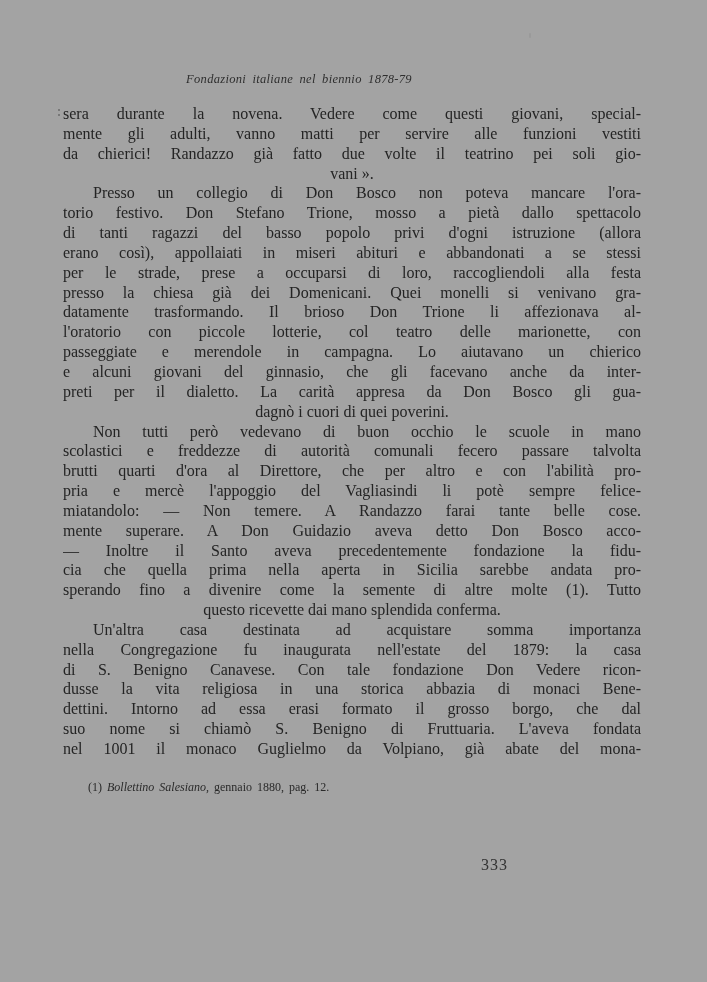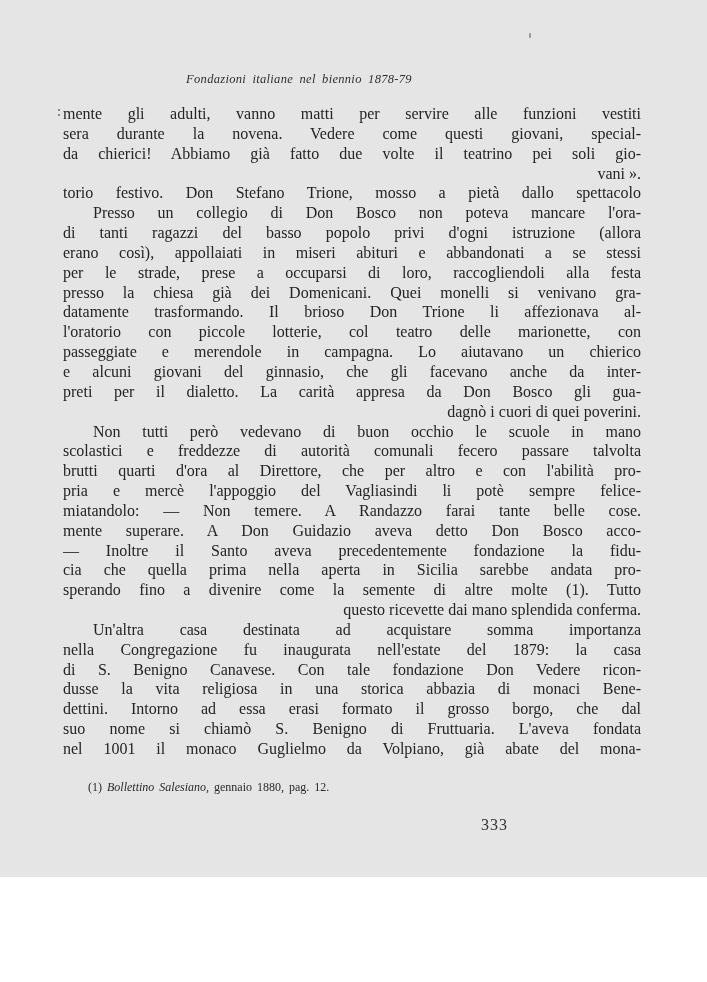--- a/index.html
+++ b/index.html
@@ -1,20 +1,20 @@
 <!DOCTYPE html>
 <html><head>
 <meta charset="utf-8">
 <style>
   html, body { margin: 0; padding: 0; background: #ffffff; }
   .page {
     position: relative;
     width: 707px;
-    height: 877px;
-    background: #e5e5e5;
+    height: 982px;
+    background: #a3a3a3;
     font-family: "Liberation Serif", serif;
     overflow: hidden;
   }
   .running-header {
     position: absolute;
     top: 72px;
     left: 10px;
     width: 578px;
     text-align: center;
     font-style: italic;
@@ -33,36 +33,36 @@
     color: #242424;
   }
   .line {
     height: 19.85px;
     overflow: hidden;
     text-align: justify;
     text-align-last: justify;
     text-justify: inter-word;
   }
   .line.indent { text-indent: 30px; }
-  .line.para-end { text-align: right; text-align-last: auto; }
+  .line.para-end { text-align: center; text-align-last: auto; }
   .footnote {
     position: absolute;
     left: 63px;
     top: 780px;
     width: 578px;
     font-size: 12px;
     color: #2a2a2a;
     text-indent: 25px;
     word-spacing: 2px;
   }
   .fn-source { font-style: italic; }
   .page-number {
     position: absolute;
     left: 452px;
-    top: 816px;
+    top: 856px;
     width: 56px;
     text-align: right;
     font-size: 16px;
     color: #333333;
     letter-spacing: 1px;
   }
   .speck {
     position: absolute;
     left: 529px;
     top: 33px;
@@ -95,28 +95,28 @@
 
 <div class="page">
 
   <div class="running-header">Fondazioni italiane nel biennio 1878-79</div>
 
   <div class="speck"></div>
   <div class="edge-artifact"></div>
 
   <div class="text-block">
       <div>
+        <div class="line">sera durante la novena. Vedere come questi giovani, special-</div>
         <div class="line">mente gli adulti, vanno matti per servire alle funzioni vestiti</div>
-        <div class="line">sera durante la novena. Vedere come questi giovani, special-</div>
-        <div class="line">da chierici! Abbiamo già fatto due volte il teatrino pei soli gio-</div>
+        <div class="line">da chierici! Randazzo già fatto due volte il teatrino pei soli gio-</div>
         <div class="line para-end">vani ».</div>
       </div>
       <div>
+        <div class="line indent">Presso un collegio di Don Bosco non poteva mancare l'ora-</div>
         <div class="line">torio festivo. Don Stefano Trione, mosso a pietà dallo spettacolo</div>
-        <div class="line indent">Presso un collegio di Don Bosco non poteva mancare l'ora-</div>
         <div class="line">di tanti ragazzi del basso popolo privi d'ogni istruzione (allora</div>
         <div class="line">erano così), appollaiati in miseri abituri e abbandonati a se stessi</div>
         <div class="line">per le strade, prese a occuparsi di loro, raccogliendoli alla festa</div>
         <div class="line">presso la chiesa già dei Domenicani. Quei monelli si venivano gra-</div>
         <div class="line">datamente trasformando. Il brioso Don Trione li affezionava al-</div>
         <div class="line">l'oratorio con piccole lotterie, col teatro delle marionette, con</div>
         <div class="line">passeggiate e merendole in campagna. Lo aiutavano un chierico</div>
         <div class="line">e alcuni giovani del ginnasio, che gli facevano anche da inter-</div>
         <div class="line">preti per il dialetto. La carità appresa da Don Bosco gli gua-</div>
         <div class="line para-end">dagnò i cuori di quei poverini.</div>

